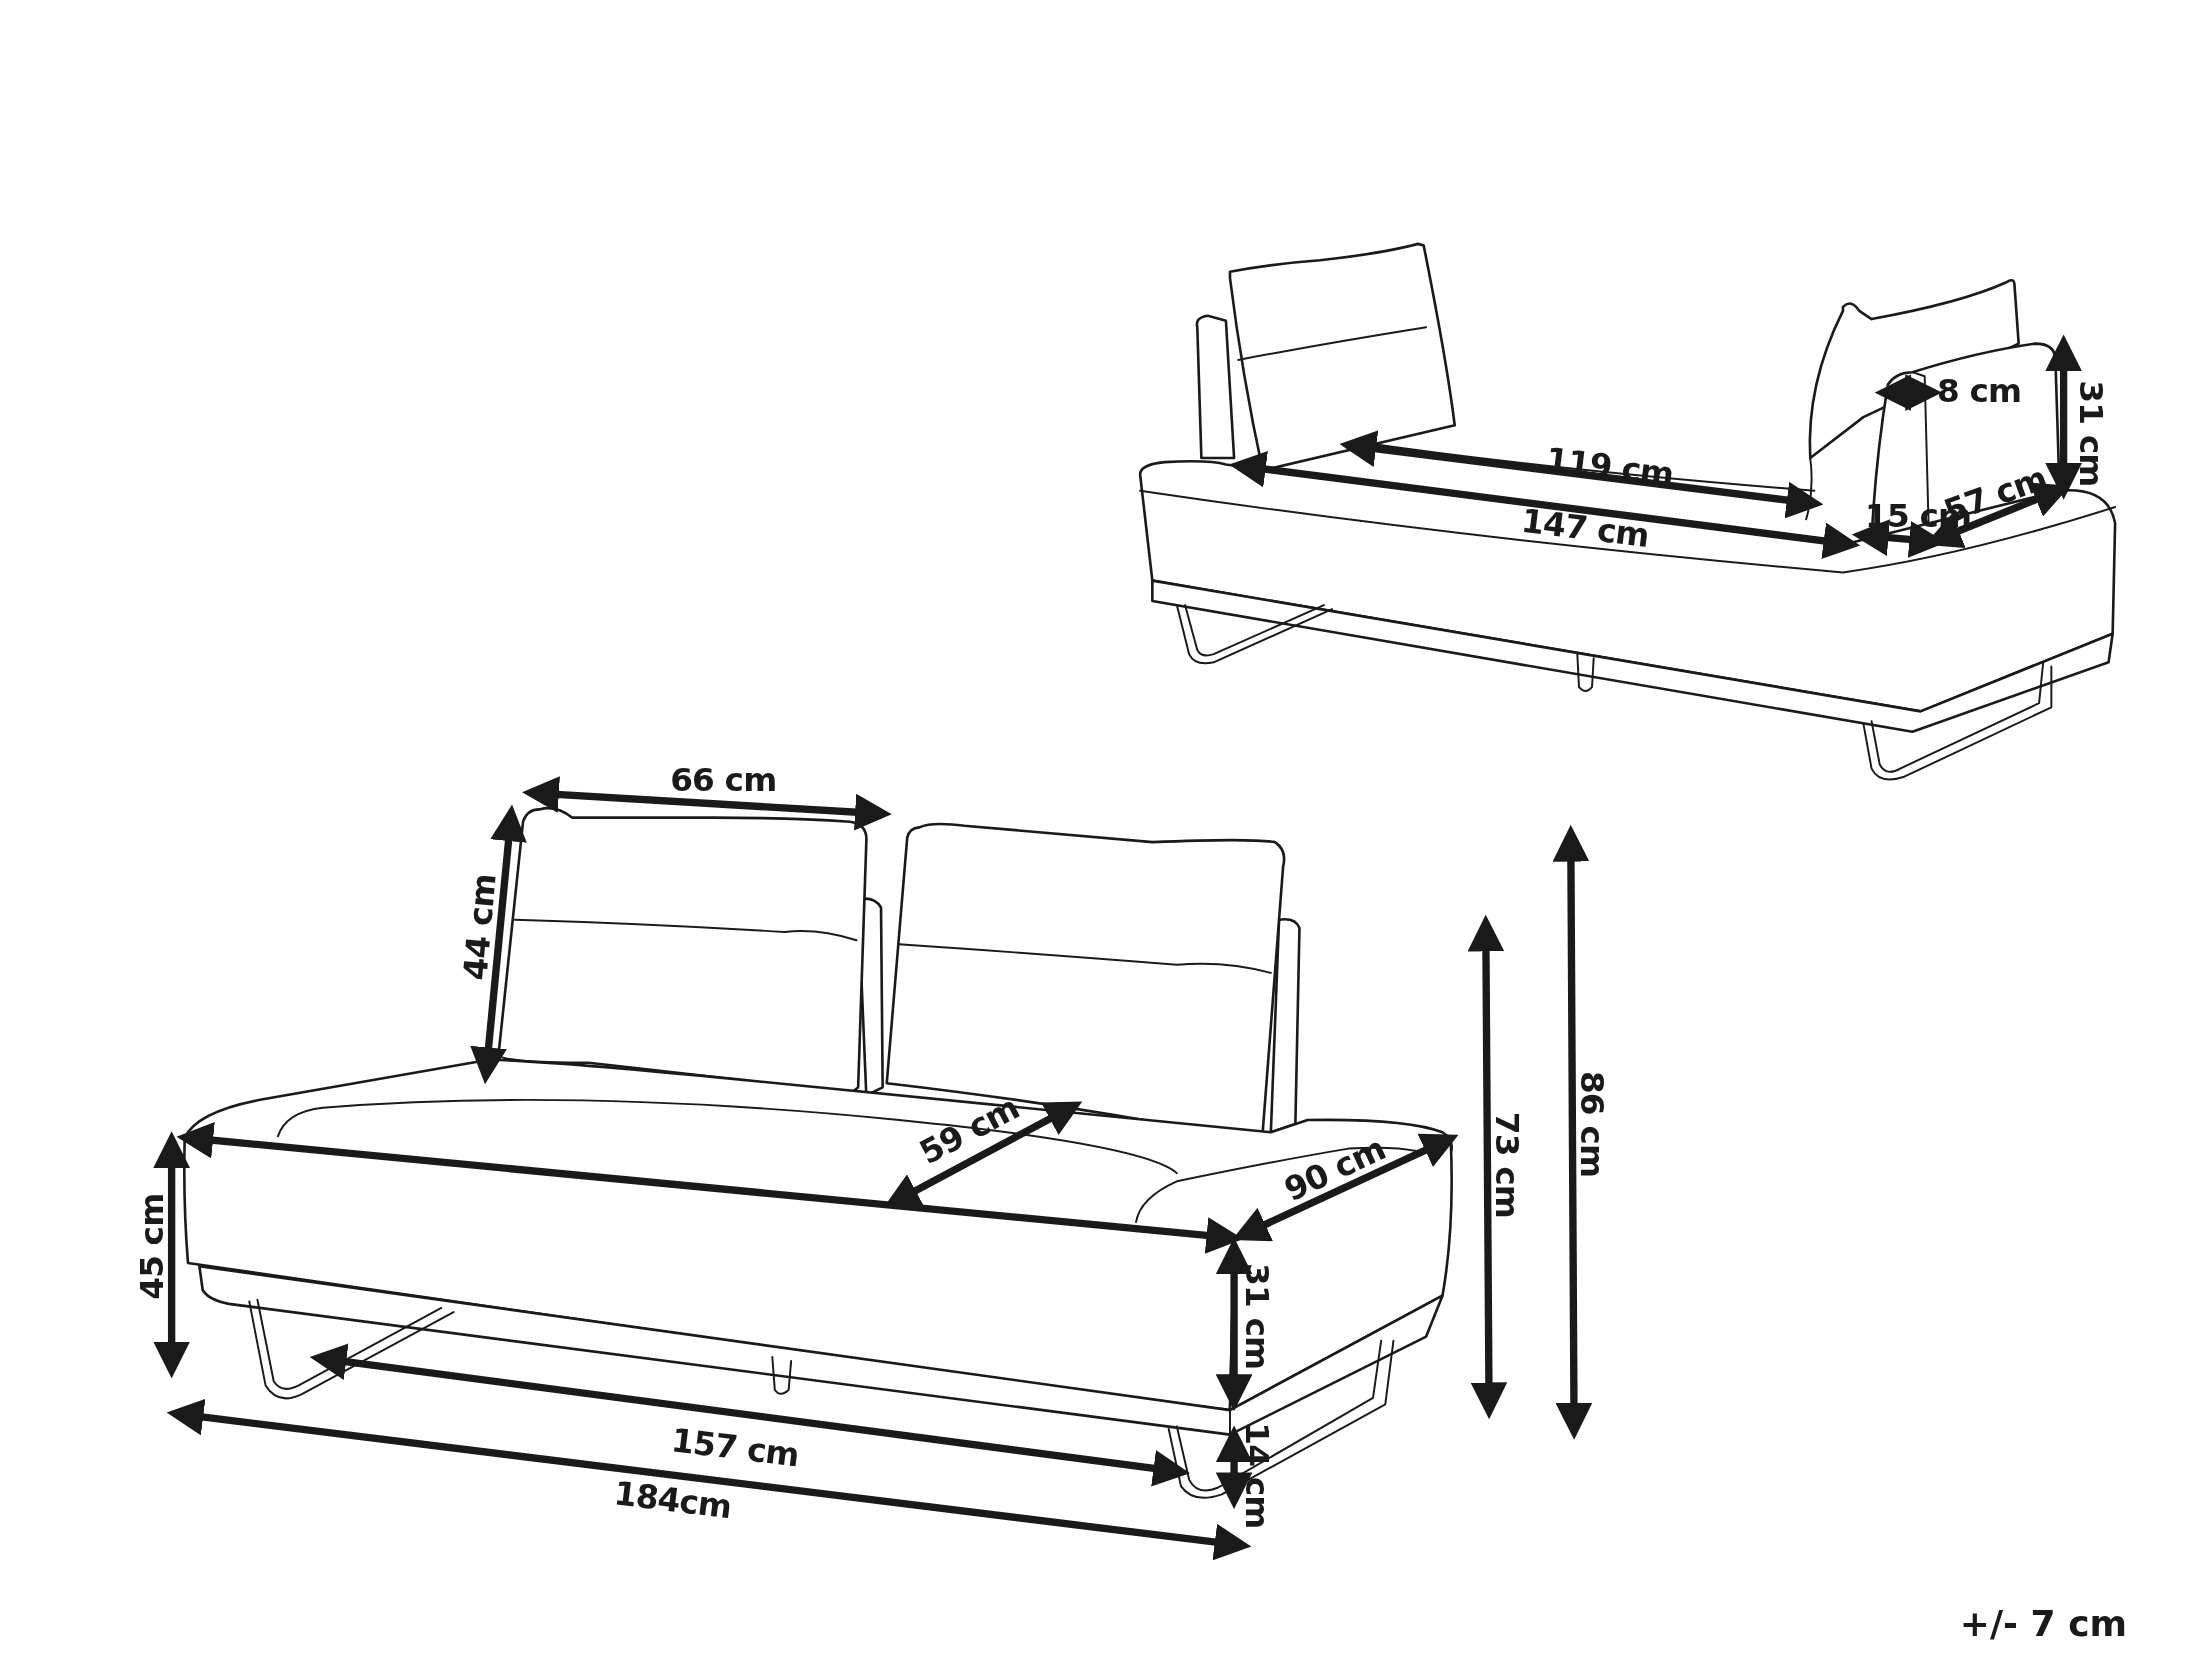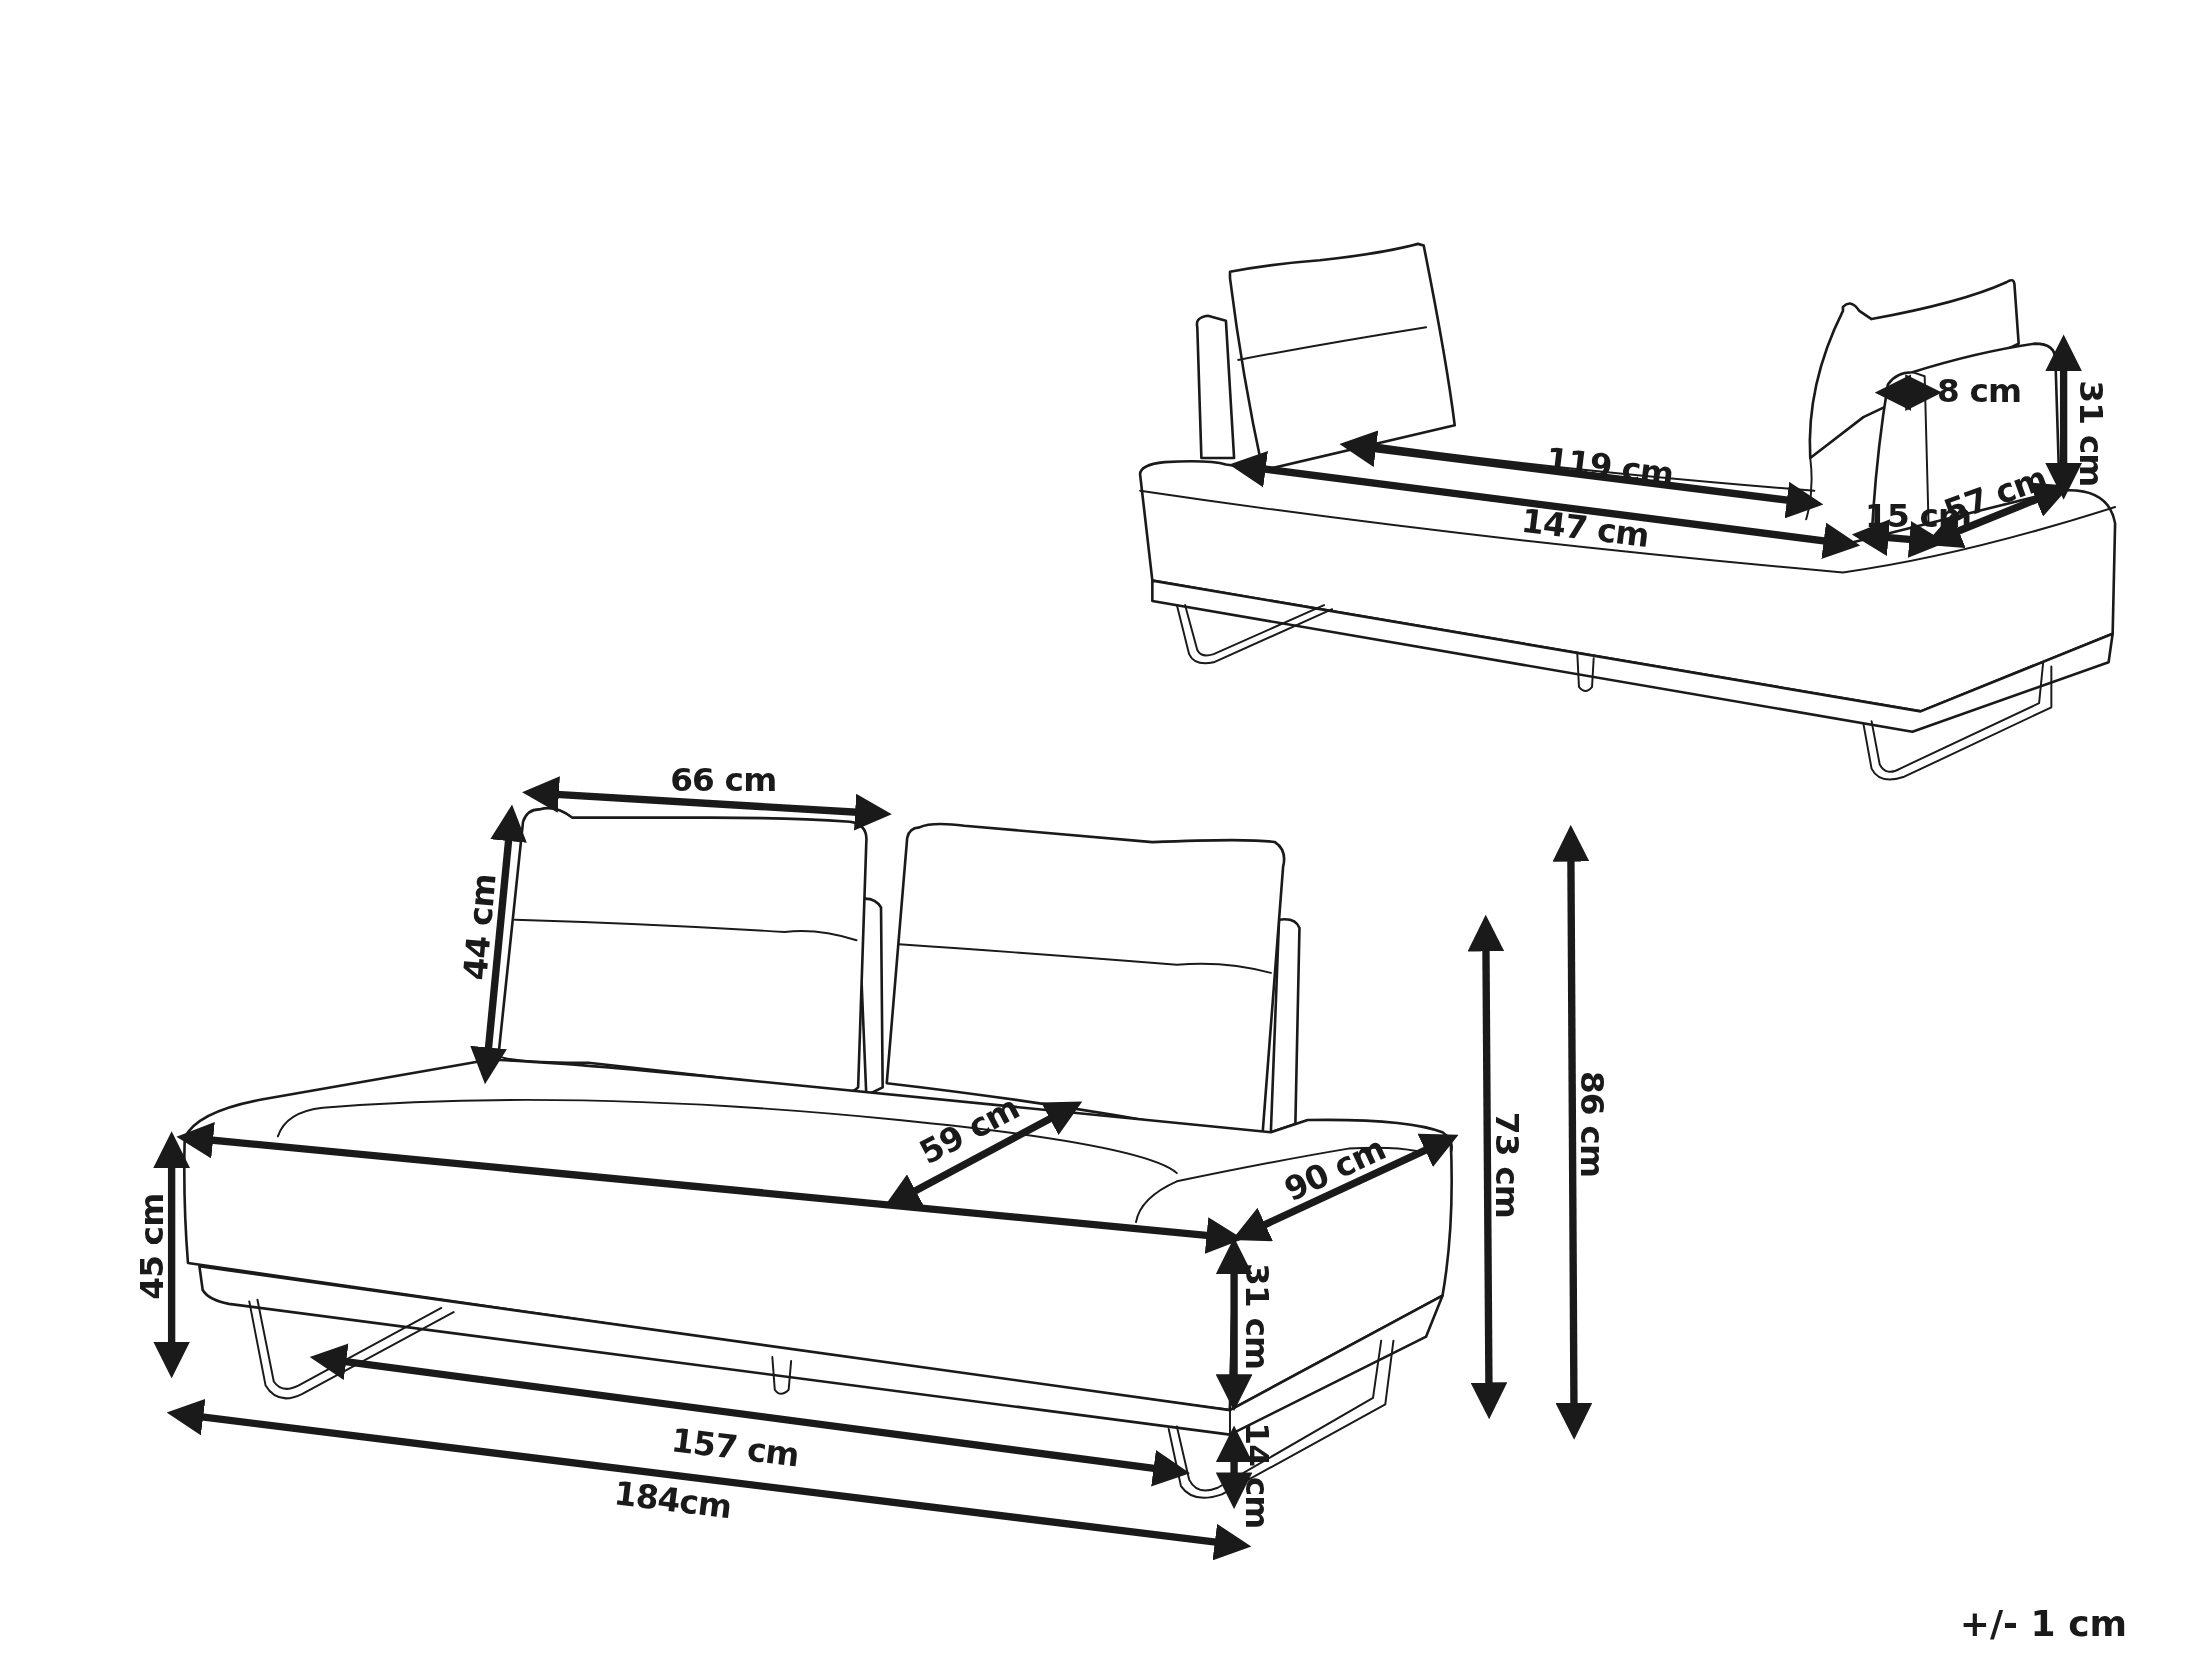--- a/index.html
+++ b/index.html
@@ -106,14 +106,14 @@
     <text class="dim-label" x="1525" y="1545" transform="rotate(90 1525 1545)">31 cm</text>
     <text class="dim-label" x="1525" y="1740" transform="rotate(90 1525 1740)">14 cm</text>
     <text class="dim-label" x="200" y="1590" transform="rotate(-90 200 1590)">45 cm</text>
     <text class="dim-label" x="820" y="1775" transform="rotate(7 820 1775)">157 cm</text>
     <text class="dim-label" x="750" y="1840" transform="rotate(7 750 1840)">184cm</text>
     <text class="dim-label" x="1830" y="1360" transform="rotate(90 1830 1360)">73 cm</text>
     <text class="dim-label" x="1935" y="1310" transform="rotate(90 1935 1310)">86 cm</text>
   </g>
 </svg>
 
-<div class="tolerance">+/- 1 cm</div>
+<div class="tolerance">+/- 7 cm</div>
 
 
 </body></html>

